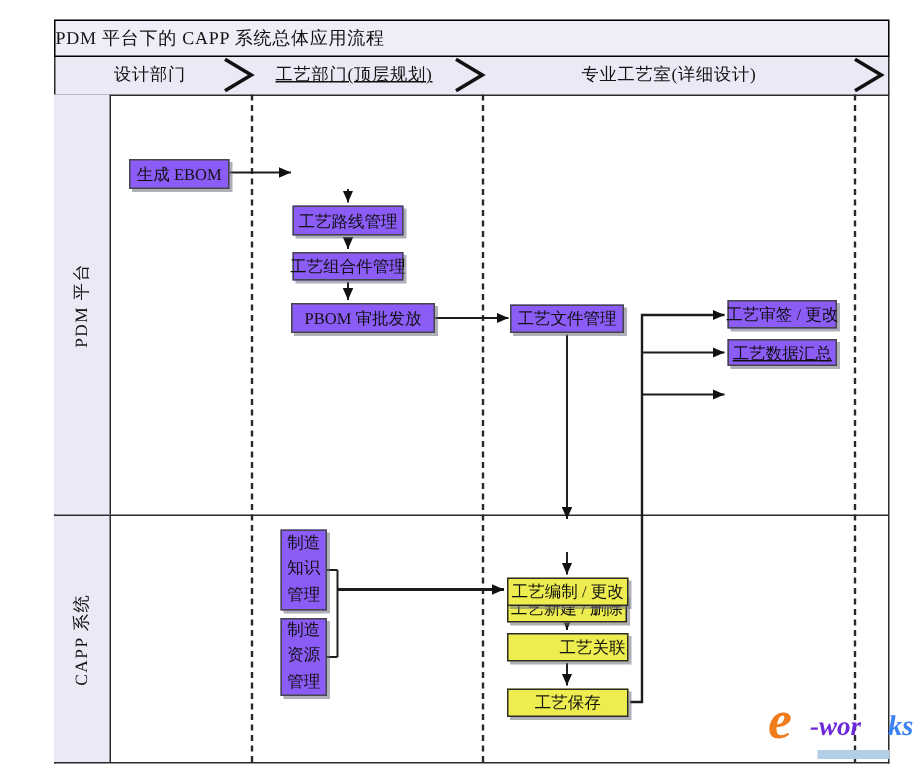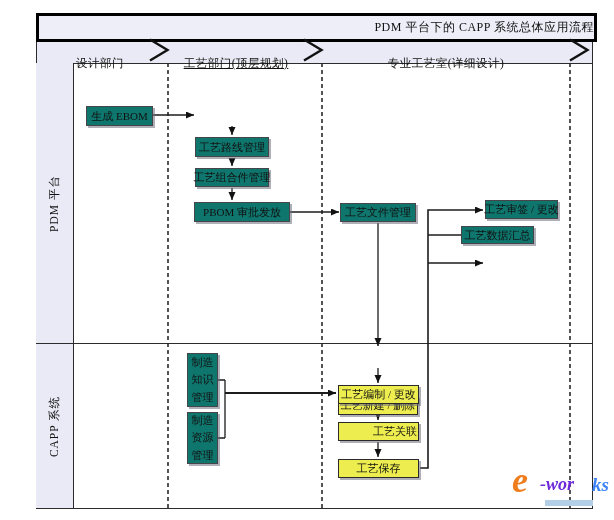--- a/index.html
+++ b/index.html
@@ -4,30 +4,30 @@
 <style>
   html,body{margin:0;padding:0;background:#ffffff;}
   #stage{
     position:relative;width:614px;height:520px;background:#ffffff;overflow:hidden;
     font-family:"Liberation Serif","DejaVu Serif",serif;color:#111;
   }
   .abs{position:absolute;}
   
   #title-bar{
     left:36px;top:13px;width:555px;height:23px;background:#edeef7;
-    border:3px solid #000000;text-align:right;line-height:23px;
+    border:1px solid #000000;text-align:left;line-height:23px;
     font-size:12px;letter-spacing:.5px;z-index:3;
   }
   #header-band{
     left:36px;top:37px;width:555px;height:25px;background:#e9eaf5;
     border:1px solid #2b2b2b;z-index:2;
   }
   .col-label{
     position:absolute;top:38px;height:25px;line-height:25px;text-align:center;
-    font-size:11.5px;z-index:4;letter-spacing:.5px;margin-top:13px;
+    font-size:11.5px;z-index:4;letter-spacing:.5px;
   }
   
   #main-area{
     left:36px;top:62px;width:555px;height:446px;background:#ffffff;
     border:1px solid #2b2b2b;border-top:none;z-index:1;
   }
   .side-lane{
     position:absolute;left:36px;width:38px;background:#e9eaf5;
     border-right:1px solid #2b2b2b;z-index:2;box-sizing:border-box;
     display:flex;align-items:center;justify-content:center;
@@ -35,21 +35,21 @@
   .side-lane span{
     transform:rotate(-90deg);white-space:nowrap;font-size:11.5px;letter-spacing:1px;
   }
   #row-divider{
     left:36px;top:343px;width:556px;height:0;border-top:1px solid #2b2b2b;z-index:2;
   }
   
   #line-layer{left:0;top:0;z-index:5;pointer-events:none;}
   
   .node{
-    position:absolute;background:#0f766e;border:1px solid #45454a;
+    position:absolute;background:#8b5cf6;border:1px solid #45454a;
     box-shadow:2px 2px 0 rgba(110,110,125,.55);
     display:flex;align-items:center;justify-content:center;
     font-size:11px;white-space:nowrap;z-index:6;box-sizing:border-box;
   }
   .node.hl{background:#eded4f;border-color:#2a2a2a;}
   .node.tall{white-space:pre-line;line-height:1.55;text-align:center;}
   
   #watermark{left:512px;top:468px;width:102px;height:46px;z-index:9;}
   #wm-bluebar{position:absolute;left:33px;top:32px;width:48px;height:6px;background:#b3cfe8;}
   .wm-txt{position:absolute;top:6px;font-weight:bold;font-style:italic;}
@@ -109,21 +109,21 @@
     <path d="M218,380 L225,380 M218,438 L225,438 M225,380 L225,438" stroke="#1c1c1c" stroke-width="1.3" fill="none"></path>
     <path d="M225,393 L336,393" stroke="#1c1c1c" stroke-width="2" fill="none" marker-end="url(#ah)"></path>
   </svg>
 
   <div class="node" style="left:86px;top:106px;width:67px;height:20px;">生成 EBOM</div>
   <div class="node" style="left:195px;top:137px;width:74px;height:20px;">工艺路线管理</div>
   <div class="node" style="left:195px;top:168px;width:74px;height:19px;">工艺组合件管理</div>
   <div class="node" style="left:194px;top:202px;width:96px;height:20px;">PBOM 审批发放</div>
   <div class="node" style="left:340px;top:203px;width:76px;height:19px;">工艺文件管理</div>
   <div class="node" style="left:485px;top:200px;width:73px;height:19px;">工艺审签 / 更改</div>
-  <div class="node" style="left:461px;top:226px;width:73px;height:18px;">工艺数据汇总</div>
+  <div class="node" style="left:485px;top:226px;width:73px;height:18px;text-decoration:underline;">工艺数据汇总</div>
 
   <div class="node tall" style="left:187px;top:353px;width:31px;height:54px;">制造
 知识
 管理</div>
   <div class="node tall" style="left:187px;top:412px;width:31px;height:52px;">制造
 资源
 管理</div>
   <div class="node hl" style="left:338px;top:348px;width:80px;height:19px;margin-top:48px;">工艺新建 / 删除</div>
   <div class="node hl" style="left:338px;top:385px;width:81px;height:19px;">工艺编制 / 更改</div>
   <div class="node hl" style="left:338px;top:422px;width:81px;height:19px;padding-left:33px;">工艺关联</div>

